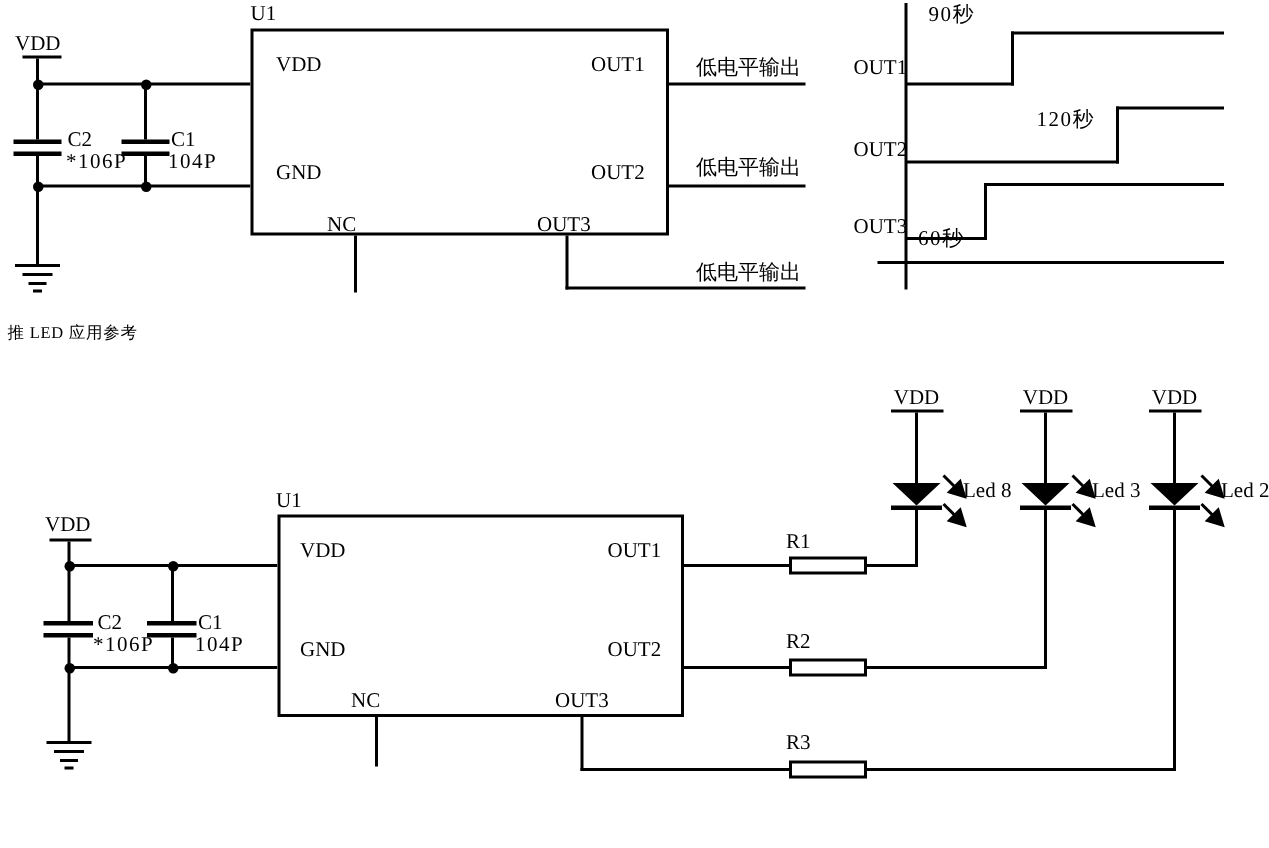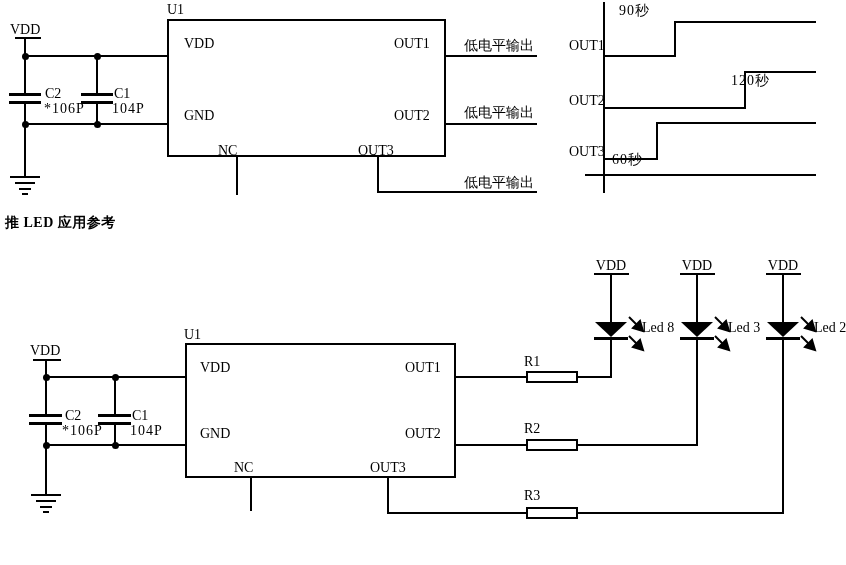--- a/index.html
+++ b/index.html
@@ -6,21 +6,21 @@
   .scene{position:relative;width:846px;height:565px;background:#fff;overflow:hidden;
          font-family:"Liberation Serif","DejaVu Serif",serif;color:#000;}
   .h{position:absolute;height:2px;background:#000;}
   .v{position:absolute;width:2px;background:#000;}
   .plate{position:absolute;height:3px;background:#000;}
   .dot{position:absolute;width:7px;height:7px;background:#000;border-radius:50%;}
   .chip{position:absolute;border:2px solid #000;background:#fff;}
   .res{position:absolute;border:2px solid #000;background:#fff;width:48px;height:8px;}
   .t{position:absolute;font-size:14px;line-height:14px;white-space:nowrap;}
   .sp{letter-spacing:1px;}
-  .title{position:absolute;font-size:14px;font-weight:bold;letter-spacing:.5px;}
+  .title{position:absolute;font-size:11px;font-weight:normal;letter-spacing:.5px;}
   .note{position:absolute;left:0;width:100%;text-align:center;font-size:17px;font-weight:bold;color:#FF0000;}
   .gl{position:absolute;height:2px;background:#000;}
   .led{position:absolute;width:100px;}
   .led .bar{position:absolute;left:0;top:15px;width:35px;height:2px;background:#000;}
   .led .stem-top{position:absolute;left:16px;top:17px;width:2px;height:47px;background:#000;}
   .led .tri{position:absolute;left:1px;top:64px;width:0;height:0;
             border-left:16px solid transparent;border-right:16px solid transparent;border-top:15px solid #000;}
   .led .cath{position:absolute;left:0;top:79px;width:34px;height:3px;background:#000;}
   .led .stem-bot{position:absolute;left:16px;top:82px;width:2px;background:#000;}
   .led .vlab{position:absolute;left:-4px;top:0;width:42px;text-align:center;font-size:14px;}
@@ -90,21 +90,21 @@
     <span class="t" style="left:569px;top:39px;">OUT1</span>
     <div class="h" style="left:604px;top:55px;width:72px;"></div>
     <div class="v" style="left:674px;top:21px;height:36px;"></div>
     <div class="h" style="left:674px;top:21px;width:142px;"></div>
     <span class="t sp" style="left:619px;top:4px;">90秒</span>
 
     <span class="t" style="left:569px;top:94px;">OUT2</span>
     <div class="h" style="left:604px;top:107px;width:142px;"></div>
     <div class="v" style="left:744px;top:71px;height:38px;"></div>
     <div class="h" style="left:744px;top:71px;width:72px;"></div>
-    <span class="t sp" style="left:691px;top:74px;margin-left:40px;">120秒</span>
+    <span class="t sp" style="left:691px;top:74px;">120秒</span>
 
     <span class="t" style="left:569px;top:145px;">OUT3</span>
     <div class="h" style="left:604px;top:158px;width:54px;"></div>
     <div class="v" style="left:656px;top:122px;height:38px;"></div>
     <div class="h" style="left:656px;top:122px;width:160px;"></div>
     <span class="t sp" style="left:612px;top:126px;margin-top:27px;">60秒</span>
   </div>
 
   <span class="title" style="left:5px;top:214px;">推 LED 应用参考</span>
 

